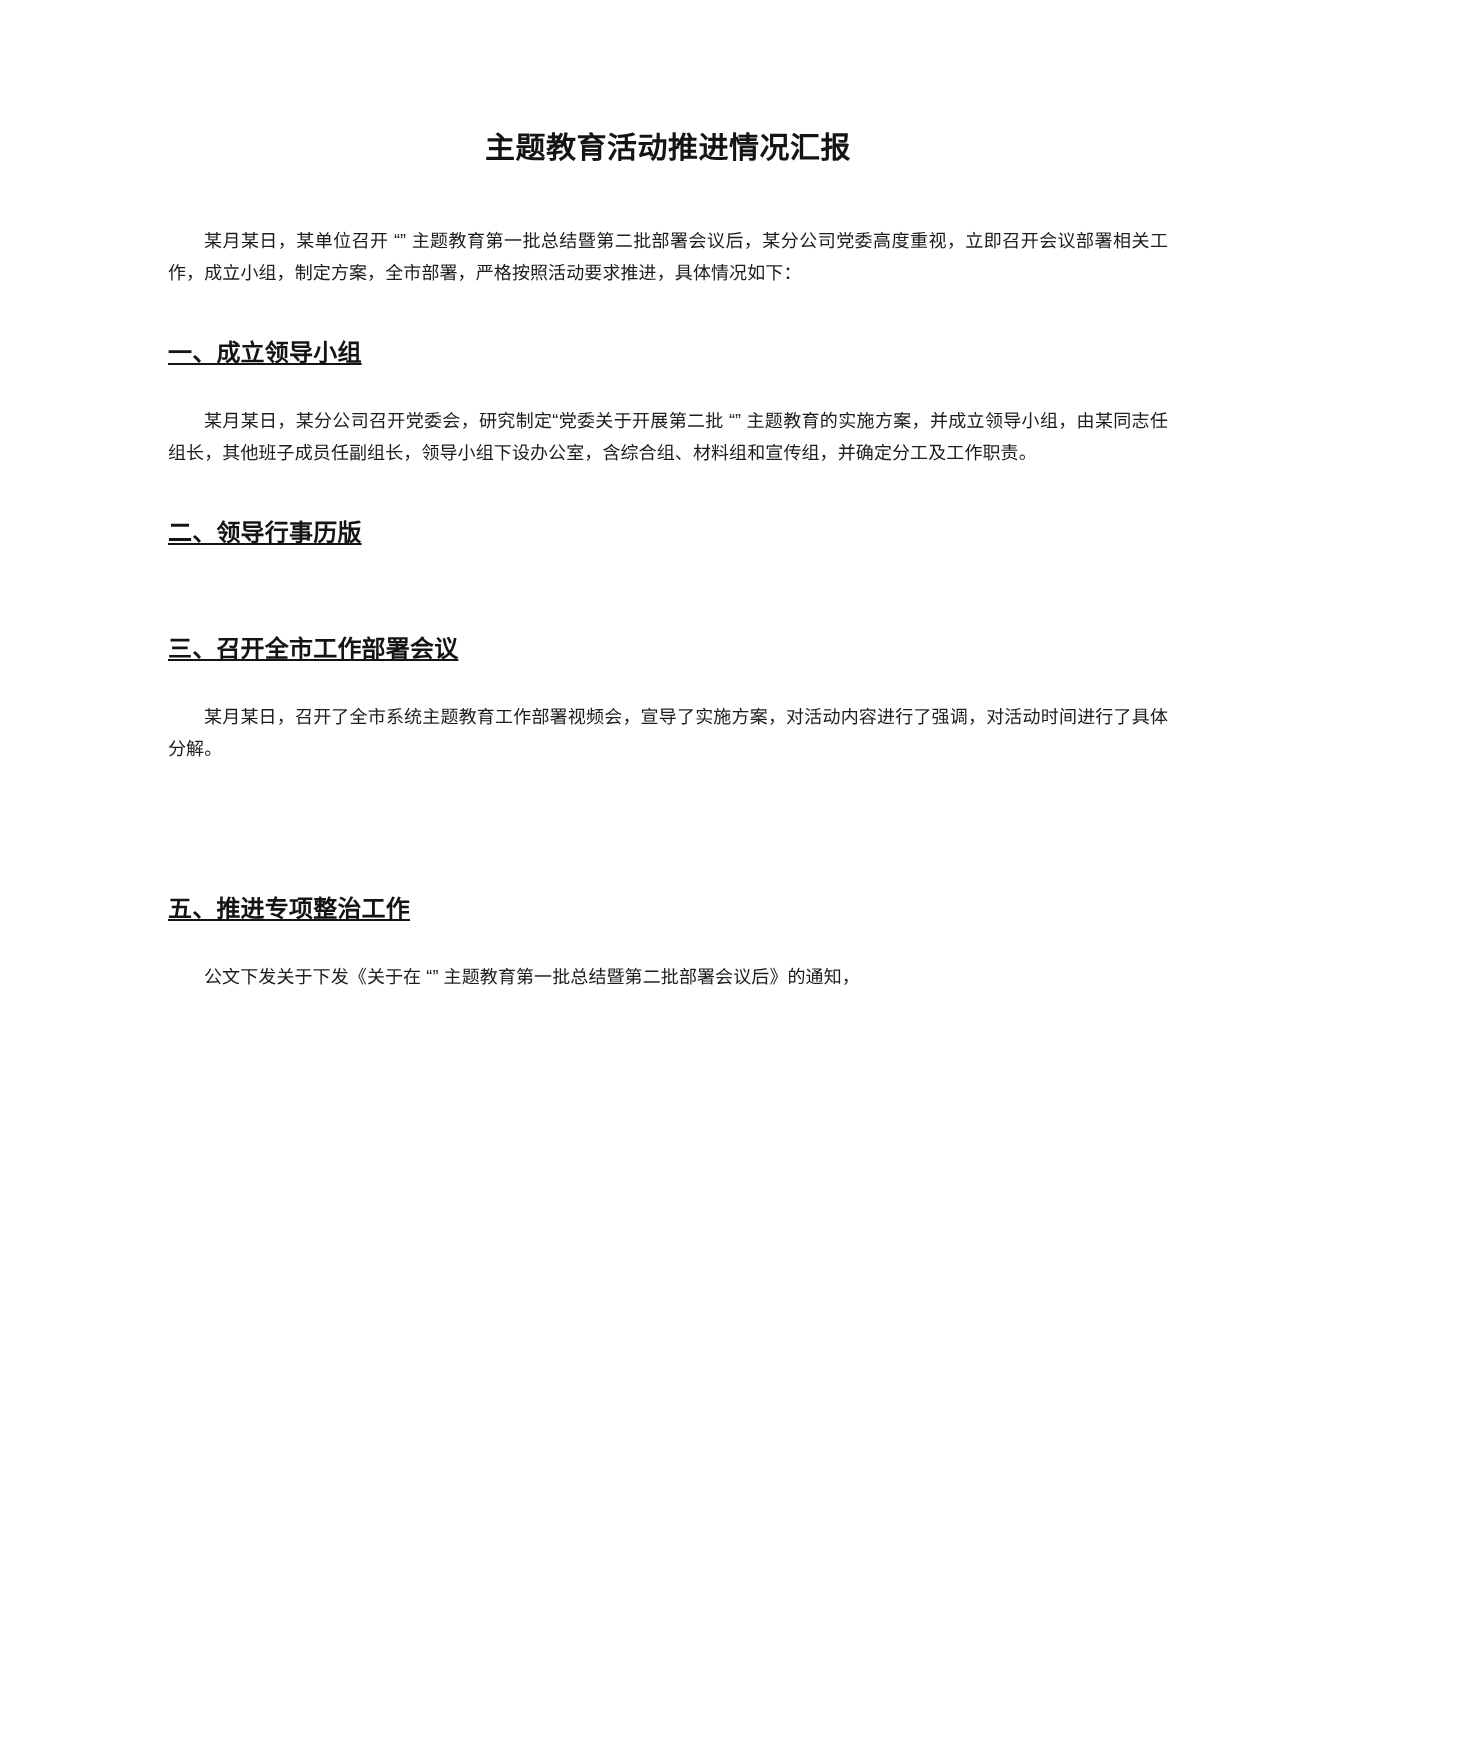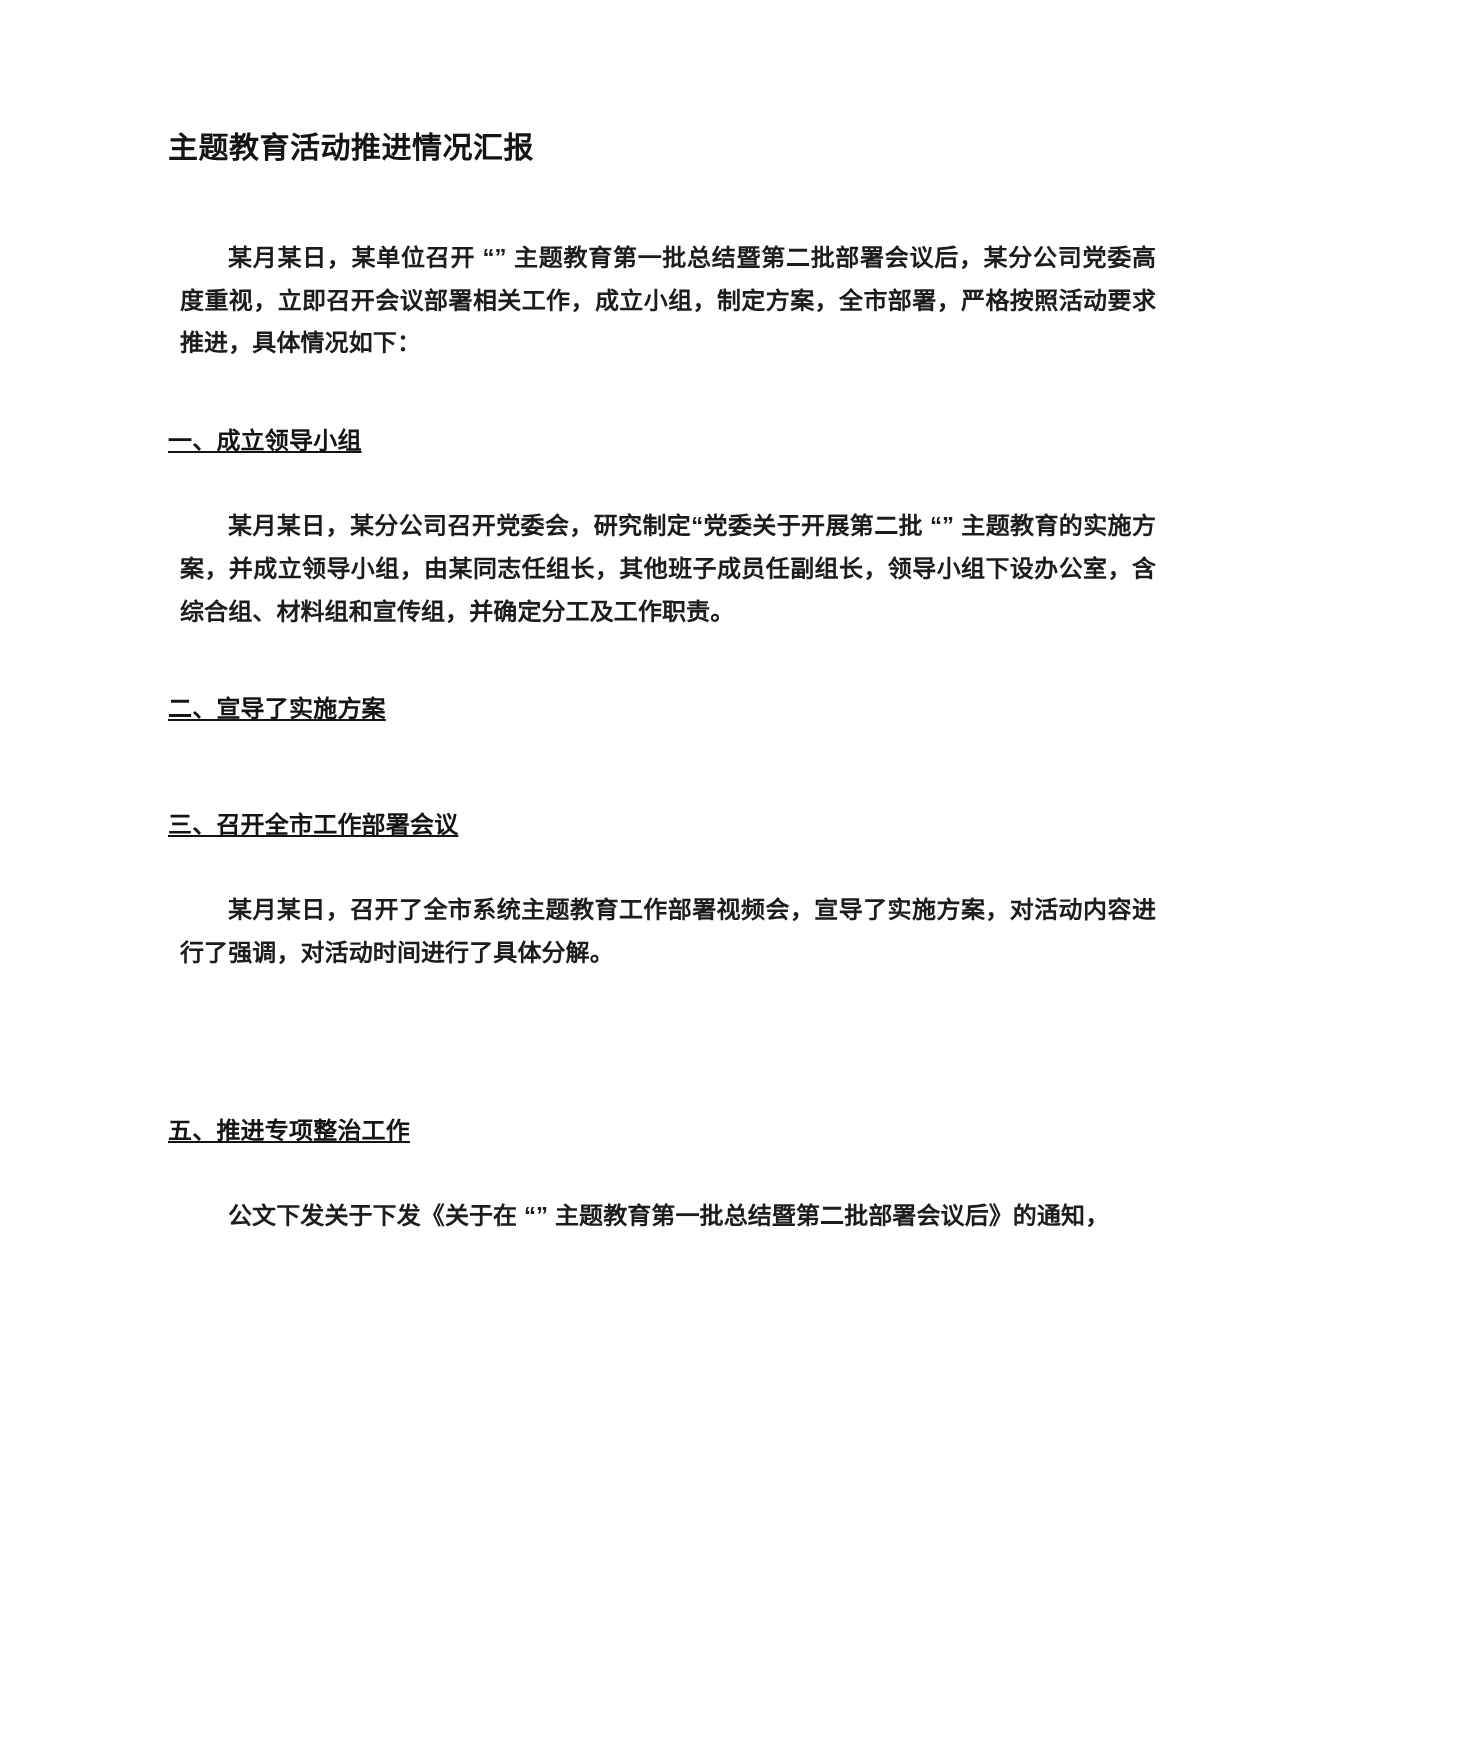--- a/index.html
+++ b/index.html
@@ -24,45 +24,45 @@
   }
   .doc-body {
     position: absolute;
     left: 168px;
     top: 0;
     width: 1000px;
   }
   .doc-title {
     font-size: 30px;
     font-weight: 700;
+    text-align: center;
     letter-spacing: 0.5px;
     margin: 0;
     padding-top: 128px;
     color: #141414;
     line-height: 1.3;
   }
   .section-heading {
     font-size: 24px;
     font-weight: 700;
     color: #141414;
     margin: 0;
     line-height: 1.5;
     letter-spacing: 0.2px;
     text-decoration: underline;
   }
   .para {
-    font-size: 24px;
+    font-size: 18px;
     color: #1c1c1c;
-    margin: 12px;
+    margin: 0;
     line-height: 1.78;
     text-align: justify;
     text-justify: inter-ideograph;
     text-indent: 2em;
     letter-spacing: 0.1px;
-    font-weight: bold;
   }
   
   .gap-title-intro { height: 58px; }
   .gap-para-heading { height: 46px; }
   .gap-heading-para { height: 34px; }
 </style>
 </head>
 <body>
 
 <div id="page">
@@ -75,21 +75,21 @@
     <p class="para">某月某日，某单位召开 “” 主题教育第一批总结暨第二批部署会议后，某分公司党委高度重视，立即召开会议部署相关工作，成立小组，制定方案，全市部署，严格按照活动要求推进，具体情况如下：</p>
 
     <div class="gap-para-heading"></div>
 
     <h2 class="section-heading">一、成立领导小组</h2>
     <div class="gap-heading-para"></div>
     <p class="para">某月某日，某分公司召开党委会，研究制定“党委关于开展第二批 “” 主题教育的实施方案，并成立领导小组，由某同志任组长，其他班子成员任副组长，领导小组下设办公室，含综合组、材料组和宣传组，并确定分工及工作职责。</p>
 
     <div class="gap-para-heading"></div>
 
-    <h2 class="section-heading">二、宣导了实施方案</h2>
+    <h2 class="section-heading">二、领导行事历版</h2>
     <div class="gap-heading-para"></div>
 
     <div class="gap-para-heading"></div>
 
     <h2 class="section-heading">三、召开全市工作部署会议</h2>
     <div class="gap-heading-para"></div>
     <p class="para">某月某日，召开了全市系统主题教育工作部署视频会，宣导了实施方案，对活动内容进行了强调，对活动时间进行了具体分解。</p>
 
     <div class="gap-para-heading"></div>
 

